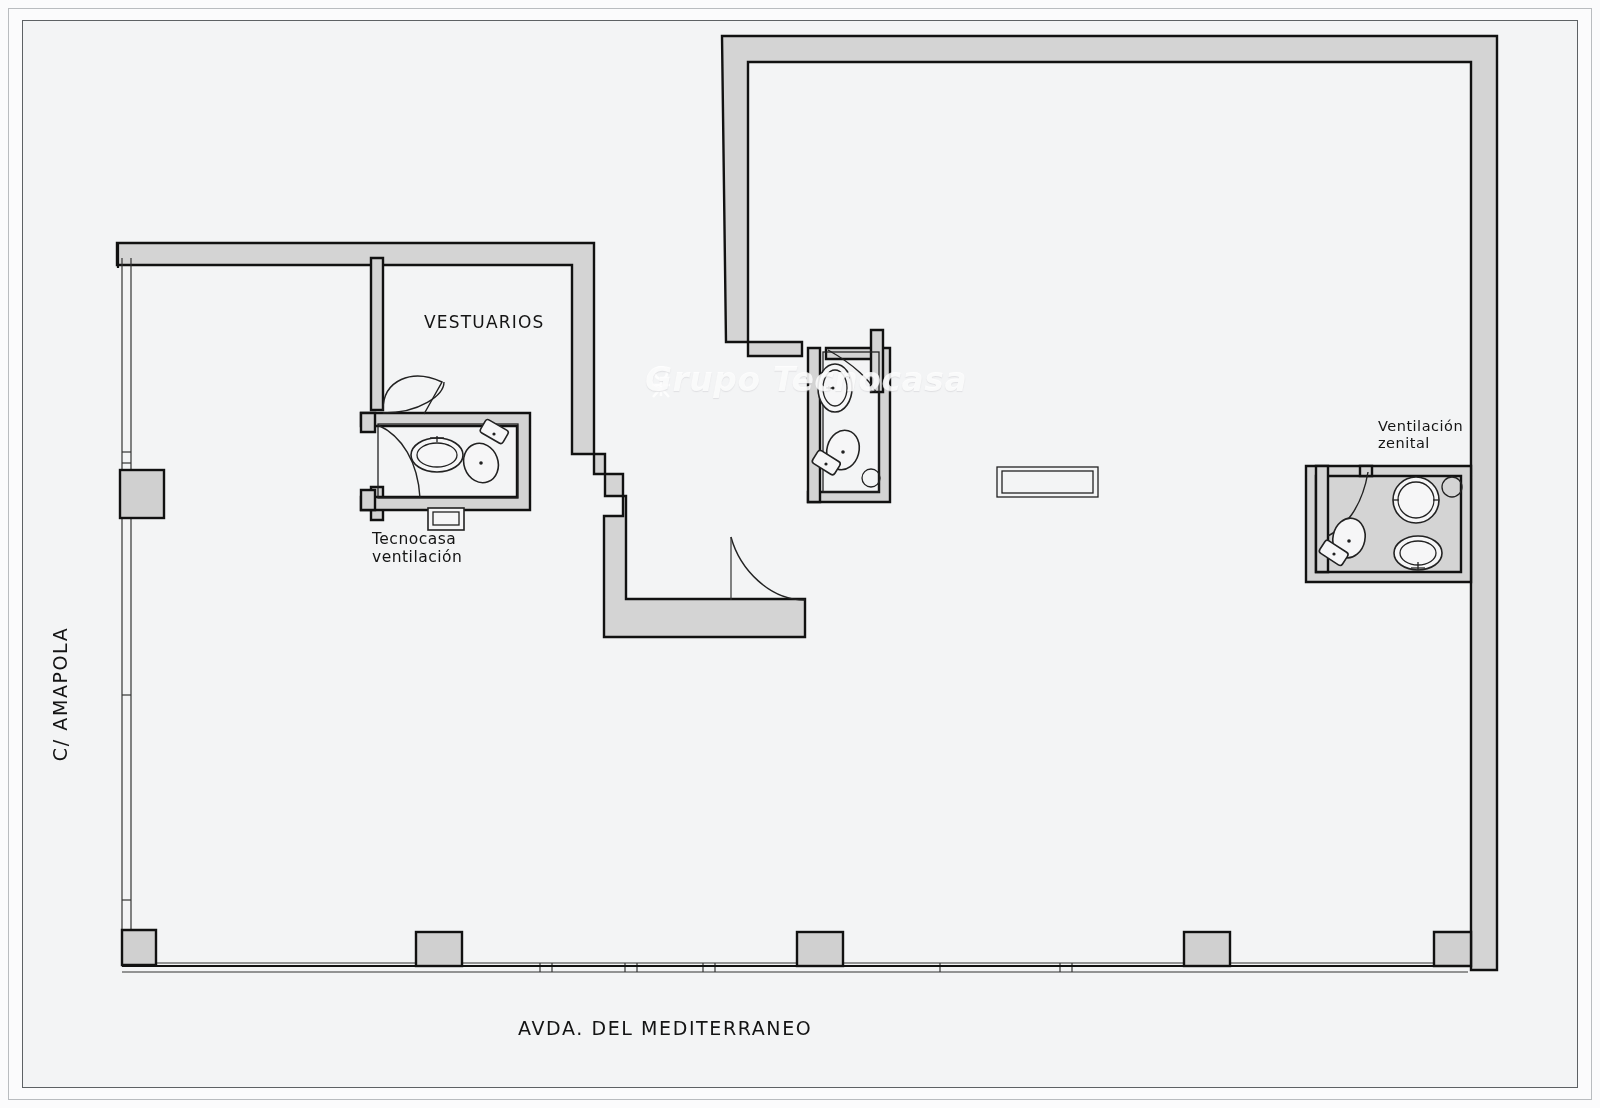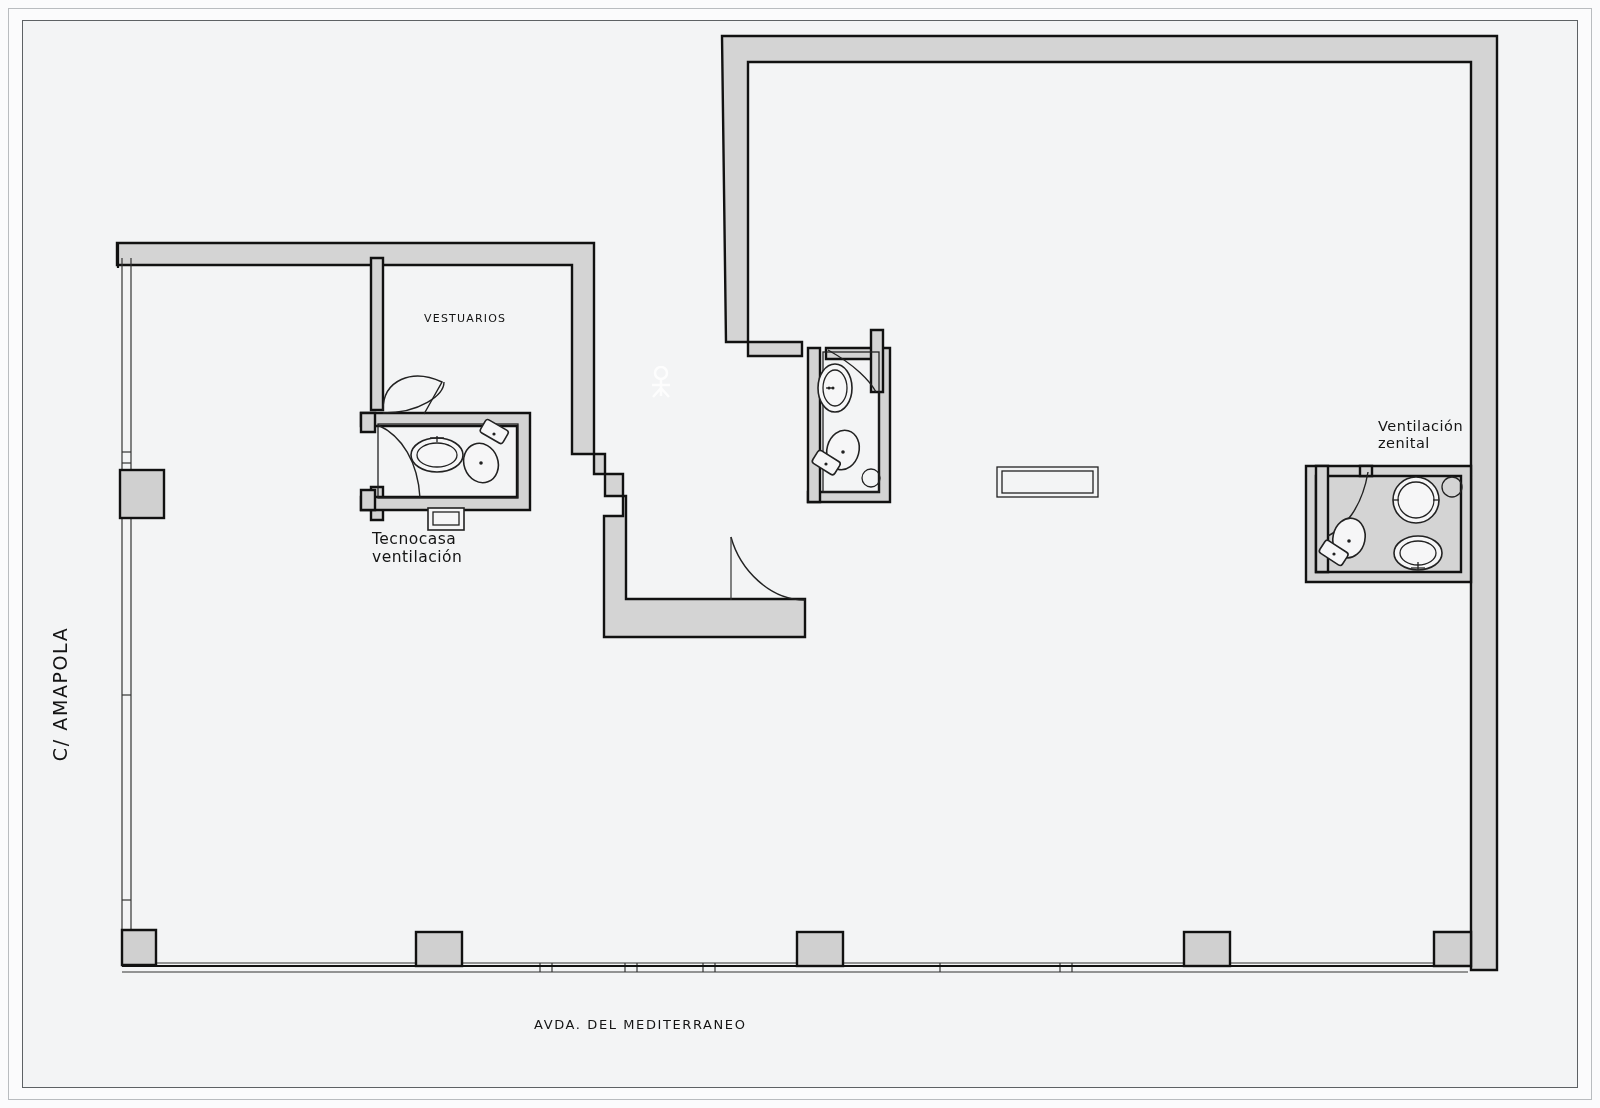--- a/index.html
+++ b/index.html
@@ -41,34 +41,34 @@
   .lbl {
     position: absolute;
     color: #141414;
     font-family: "DejaVu Sans", sans-serif;
     white-space: pre;
     line-height: 1.15;
     letter-spacing: 0.5px;
   }
   .lbl-vestuarios {
     left: 424px; top: 313px;
-    font-size: 11px;
+    font-size: 17px;
     letter-spacing: 1.2px;
   }
   .lbl-conducto {
     left: 372px; top: 531px;
     font-size: 15.5px;
   }
   .lbl-ventilacion-zenital {
     left: 1378px; top: 418px;
     font-size: 14.5px;
   }
   .lbl-avda {
-    left: 534px; top: 1018px;
-    font-size: 13px;
+    left: 518px; top: 1018px;
+    font-size: 19px;
     letter-spacing: 1.6px;
   }
   .lbl-amapola {
     left: -39px; top: 683px;
     font-size: 19px;
     letter-spacing: 1.6px;
     transform: rotate(-90deg);
     transform-origin: center center;
     width: 200px;
     text-align: center;
@@ -304,14 +304,15 @@
   <div class="lbl lbl-avda">AVDA. DEL MEDITERRANEO</div>
 
   <div class="lbl lbl-amapola">C/ AMAPOLA</div>
 
   <div class="wm-mark">
     <svg width="26" height="32" viewBox="0 0 26 32">
       <circle cx="13" cy="7" r="6" fill="none" stroke="rgba(255,255,255,0.78)" stroke-width="2.6"></circle>
       <path d="M13 14 L13 30 M4 19 L22 19 M13 22 L5 31 M13 22 L21 31" fill="none" stroke="rgba(255,255,255,0.78)" stroke-width="2.6"></path>
     </svg>
   </div>
+  <div class="watermark">Grupo Tecnocasa</div>
 
 </div>
 
 </body></html>

